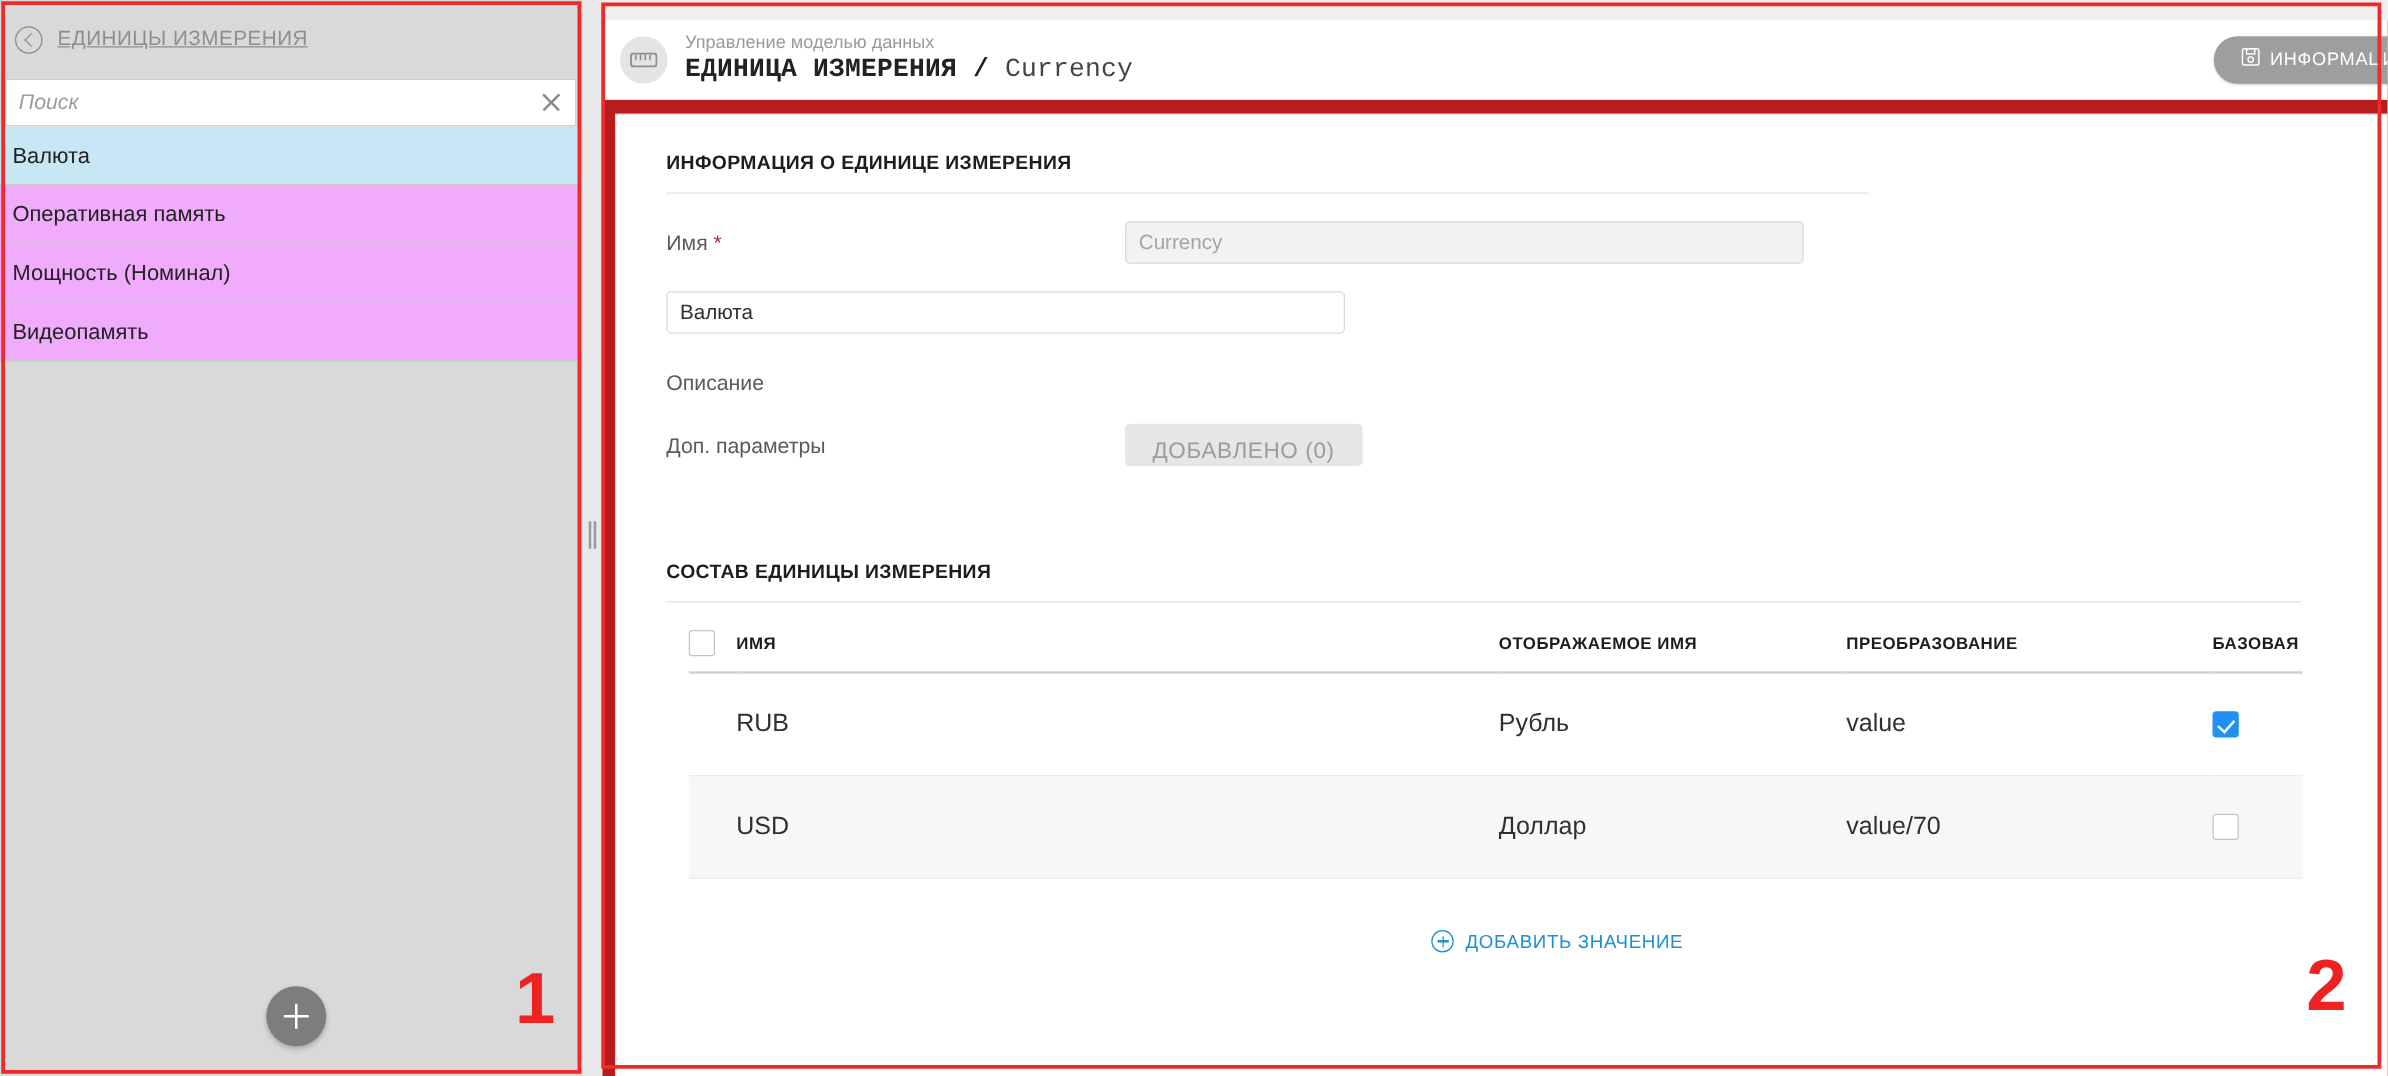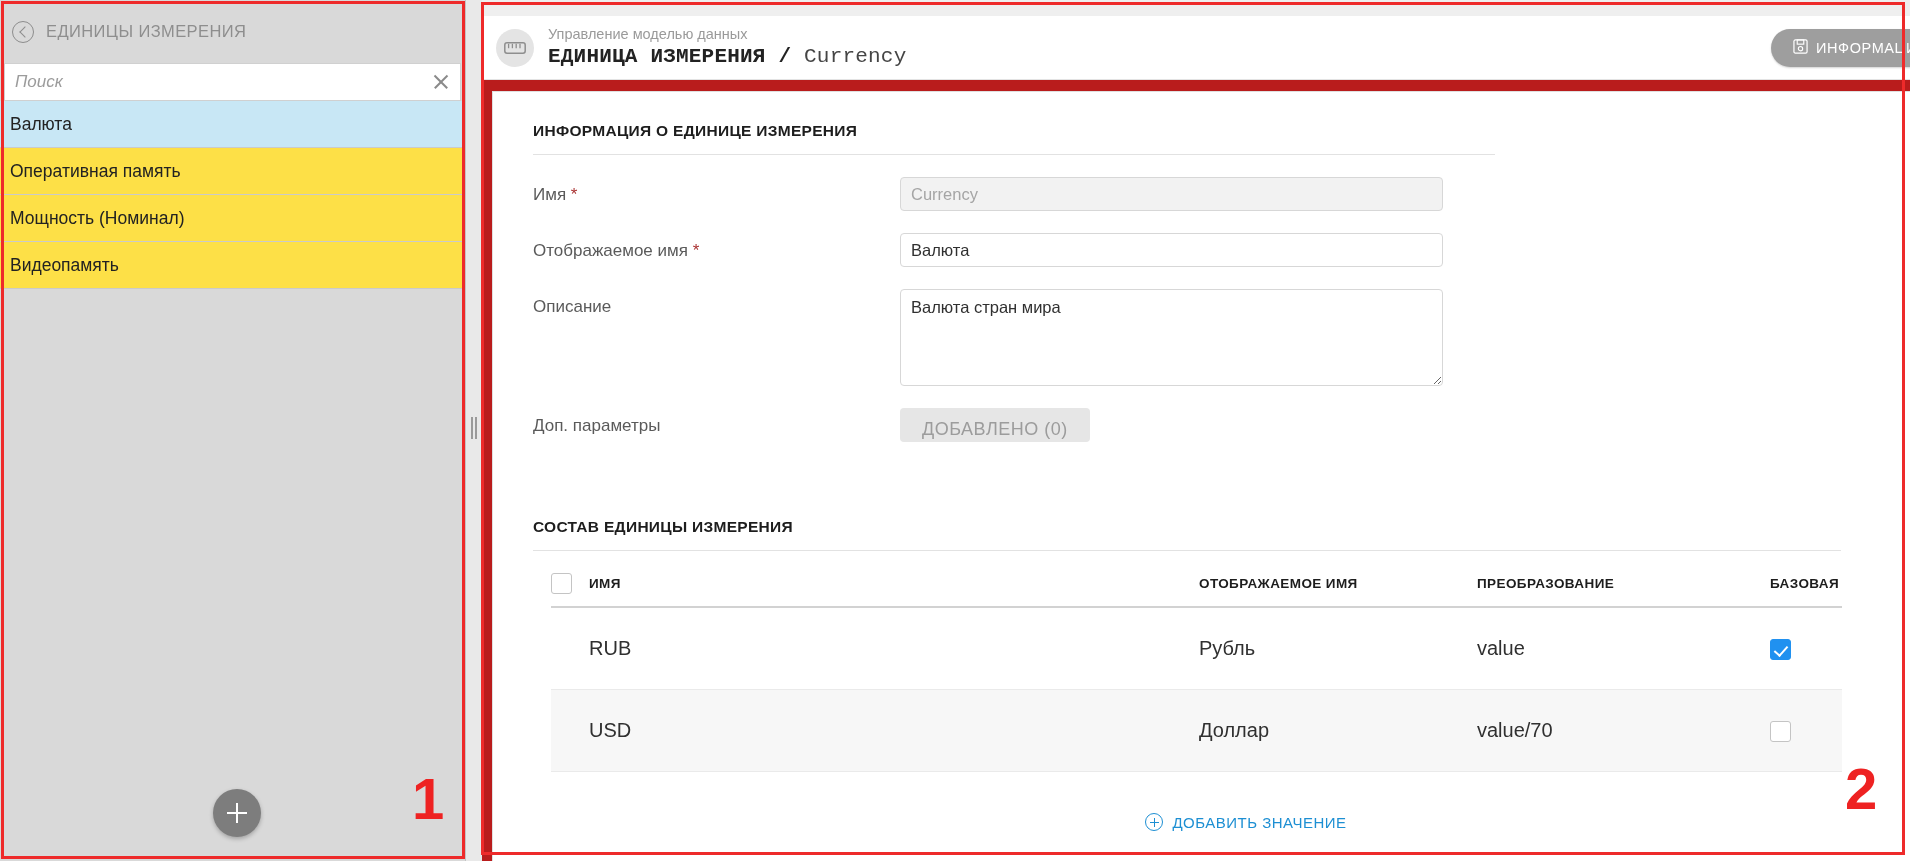--- a/index.html
+++ b/index.html
@@ -71,20 +71,21 @@
     border-bottom: 1.6px solid #8d8d8d;
     transform: rotate(45deg);
   }
   #sidebar-title {
     margin-left: 12px;
     font-size: 16.5px;
     letter-spacing: .4px;
     color: #8e8e8e;
     font-weight: normal;
     white-space: nowrap;
+    text-decoration: underline;
   }
 
   #search-wrap {
     position: relative;
     margin: 0 4px;
     height: 38px;
     background: #fff;
     border: 1px solid #d0d0d0;
     display: flex;
     align-items: center;
@@ -121,21 +122,21 @@
   #unit-list { margin-top: 0; }
   .unit-item {
     height: 47px;
     display: flex;
     align-items: center;
     padding-left: 10px;
     font-size: 17.5px;
     color: #222;
     border-bottom: 1px solid #cacaca;
     cursor: pointer;
-    background: #fde047;
+    background: #f0abfc;
   }
   .unit-item.selected { background: #c8e7f5; }
 
   #fab {
     position: absolute;
     left: 213px; bottom: 24px;
     width: 48px; height: 48px;
     border-radius: 50%;
     background: #7d7d7d;
     box-shadow: 0 2px 4px rgba(0,0,0,.25);
@@ -507,30 +508,25 @@
 
         <div class="form-row">
           <div class="form-label">
             <span>Имя</span>
             <span class="req">*</span>
           </div>
           <input class="field-input disabled" type="text" disabled="" value="Currency" style="">
         </div>
 
         <div class="form-row">
-          <div class="form-label">
-            <span>Отображаемое имя</span>
-            <span class="req">*</span>
-          </div>
           <input class="field-input" type="text" value="Валюта" style="">
         </div>
 
         <div class="form-row">
           <div class="form-label">Описание</div>
-          <textarea class="field-textarea" style="">Валюта стран мира</textarea>
         </div>
 
         <div class="form-row">
           <div class="form-label">Доп. параметры</div>
           <button id="params-button">ДОБАВЛЕНО (0)</button>
         </div>
       </div>
 
       <div id="composition-section">
         <div class="section-title">СОСТАВ ЕДИНИЦЫ ИЗМЕРЕНИЯ</div>

